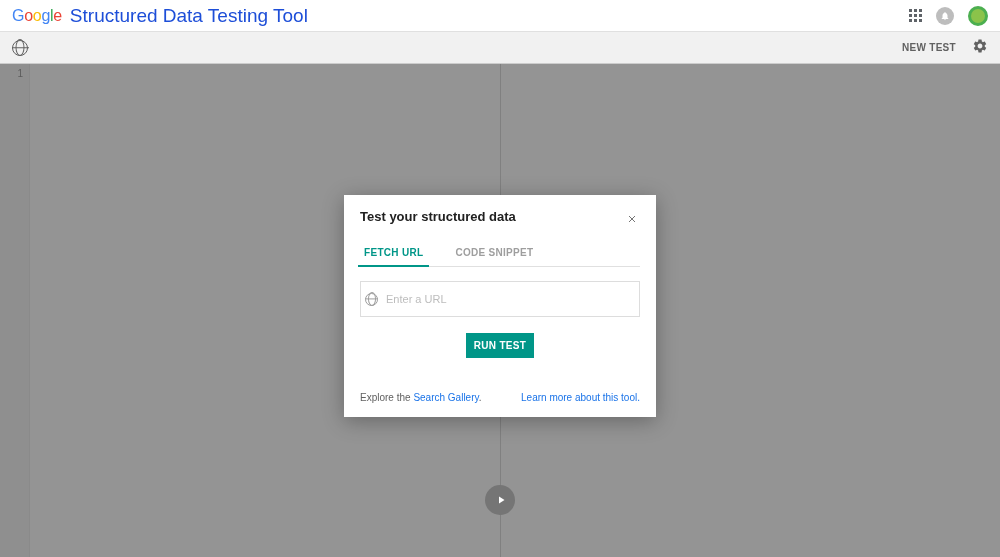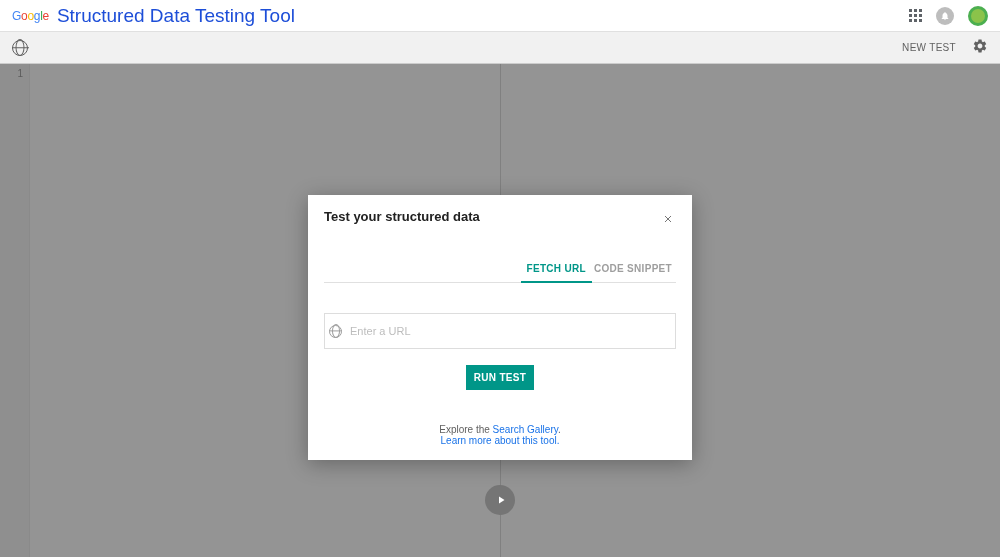--- a/index.html
+++ b/index.html
@@ -1,78 +1,78 @@
 <!DOCTYPE html>
 <html><head>
   <meta charset="utf-8">
   <style>
     * { margin: 0; padding: 0; box-sizing: border-box; }
     body { font-family: Arial, sans-serif; width: 1000px; height: 557px; overflow: hidden; background: #fff; position: relative; }
     
     
     .top-header { height: 32px; display: flex; align-items: center; justify-content: space-between; padding: 0 12px; background: #fff; border-bottom: 1px solid #e0e0e0; }
     .header-left { display: flex; align-items: center; gap: 8px; }
-    .google-logo { font-size: 12px; font-weight: 500; letter-spacing: -0.3px; }
+    .google-logo { font-size: 16px; font-weight: 500; letter-spacing: -0.3px; }
     .g-blue { color: #4285F4; }
     .g-red { color: #EA4335; }
     .g-yellow { color: #FBBC05; }
     .g-green { color: #34A853; }
     .app-title { font-size: 19px; color: #1d4ed8; }
     .header-right { display: flex; align-items: center; gap: 14px; }
     .apps-icon { display: grid; grid-template-columns: repeat(3, 3px); grid-template-rows: repeat(3, 3px); gap: 2px; cursor: pointer; }
     .apps-icon span { background: #5f6368; width: 3px; height: 3px; }
     .notif-icon { width: 18px; height: 18px; border-radius: 50%; background: #bdbdbd; display: flex; align-items: center; justify-content: center; cursor: pointer; }
     .notif-icon svg { width: 10px; height: 10px; fill: #fff; }
     .avatar { width: 20px; height: 20px; border-radius: 50%; border: 2px solid #4caf50; background: #4caf50; cursor: pointer; position: relative; }
     .avatar::after { content: ''; position: absolute; inset: 1px; border-radius: 50%; background: #8bc34a; }
 
     
     .toolbar { height: 32px; background: #f1f1f1; border-bottom: 1px solid #ccc; display: flex; align-items: center; justify-content: space-between; padding: 0 12px; }
     .toolbar-left { display: flex; align-items: center; }
     .globe-btn { width: 16px; height: 16px; border: 1.5px solid #616161; border-radius: 50%; position: relative; cursor: pointer; }
     .globe-btn::before { content: ''; position: absolute; top: -1.5px; bottom: -1.5px; left: 50%; width: 7px; transform: translateX(-50%); border: 1.5px solid #616161; border-radius: 50%; }
     .globe-btn::after { content: ''; position: absolute; left: -1.5px; right: -1.5px; top: 50%; height: 1.5px; background: #616161; transform: translateY(-50%); }
     .toolbar-right { display: flex; align-items: center; gap: 16px; }
-    .new-test { font-size: 10px; font-weight: 400; color: #616161; letter-spacing: 0.3px; cursor: pointer; text-align: right; }
+    .new-test { font-size: 10px; font-weight: 700; color: #616161; letter-spacing: 0.3px; cursor: pointer; text-align: right; }
     .gear-icon { cursor: pointer; }
     .gear-icon svg { width: 16px; height: 16px; fill: #616161; }
 
     
     .overlay { position: absolute; top: 32px; left: 0; right: 0; bottom: 0; background: rgba(0,0,0,0.42); }
     
     
     .main-area { position: absolute; top: 64px; left: 0; right: 0; bottom: 0; display: flex; }
     .left-pane { flex: 1; background: #fff; border-right: 1px solid #ddd; position: relative; }
     .line-gutter { width: 30px; background: #f7f7f7; height: 100%; border-right: 1px solid #eee; padding-top: 4px; text-align: right; padding-right: 6px; font-size: 10px; color: #9e9e9e; }
     .right-pane { flex: 1; background: #fff; }
     
     
     .play-btn { position: absolute; left: 50%; bottom: 42px; transform: translateX(-50%); width: 30px; height: 30px; border-radius: 50%; background: #757575; display: flex; align-items: center; justify-content: center; cursor: pointer; z-index: 5; }
     .play-btn svg { width: 12px; height: 12px; fill: #fff; margin-left: 2px; }
 
     
-    .modal { position: absolute; top: 195px; left: 50%; transform: translateX(-50%); width: 384px; background: #fff; box-shadow: 0 4px 20px rgba(0,0,0,0.3); z-index: 10; }
+    .modal { position: absolute; top: 195px; left: 50%; transform: translateX(-50%); width: 312px; background: #fff; box-shadow: 0 4px 20px rgba(0,0,0,0.3); z-index: 10; }
     .modal-header { padding: 14px 16px 10px; display: flex; justify-content: space-between; align-items: flex-start; }
     .modal-title { font-size: 13px; font-weight: 600; color: #212121; }
     .close-btn { cursor: pointer; padding: 2px; }
     .close-btn svg { width: 12px; height: 12px; stroke: #757575; stroke-width: 2; }
-    .modal-tabs { display: flex; justify-content: flex-end; border-bottom: 1px solid #e0e0e0; margin: 16px 16px; }
+    .modal-tabs { display: flex; justify-content: flex-start; gap: 24px; border-bottom: 1px solid #e0e0e0; margin: 0 16px; }
     .tab { font-size: 10px; font-weight: 600; color: #9e9e9e; padding: 6px 4px 8px; cursor: pointer; letter-spacing: 0.3px; position: relative; }
     .tab.active { color: #009688; }
     .tab.active::after { content: ''; position: absolute; left: -2px; right: -2px; bottom: -1px; height: 2px; background: #009688; }
     .modal-body { padding: 14px 16px; }
     .url-input-wrap { border: 1px solid #ddd; height: 36px; display: flex; align-items: center; padding: 0 4px; gap: 8px; }
     .url-input-wrap .globe-sm { width: 13px; height: 13px; border: 1.2px solid #9e9e9e; border-radius: 50%; position: relative; flex-shrink: 0; }
     .url-input-wrap .globe-sm::before { content: ''; position: absolute; top: -1.2px; bottom: -1.2px; left: 50%; width: 6px; transform: translateX(-50%); border: 1.2px solid #9e9e9e; border-radius: 50%; }
     .url-input-wrap .globe-sm::after { content: ''; position: absolute; left: -1.2px; right: -1.2px; top: 50%; height: 1.2px; background: #9e9e9e; transform: translateY(-50%); }
     .url-input { flex: 1; border: none; outline: none; font-size: 11px; color: #616161; }
     .url-input::placeholder { color: #bdbdbd; }
     .run-btn-wrap { display: flex; justify-content: center; padding: 16px 0 8px; }
     .run-btn { background: #009688; color: #fff; border: none; font-size: 10px; font-weight: 600; padding: 7px 8px; cursor: pointer; letter-spacing: 0.3px; }
-    .modal-footer { display: flex; justify-content: space-between; align-items: center; padding: 12px 16px 14px; font-size: 10px; flex-direction: column; }
+    .modal-footer { display: flex; justify-content: space-between; align-items: center; padding: 12px 16px 14px; font-size: 10px; }
     .footer-left { color: #616161; }
     .footer-left a { color: #1a73e8; text-decoration: none; cursor: pointer; }
     .footer-right a { color: #1a73e8; text-decoration: none; cursor: pointer; }
   </style>
 </head>
 <body>
 
 <div class="top-header">
   <div class="header-left">
     <span class="google-logo">

